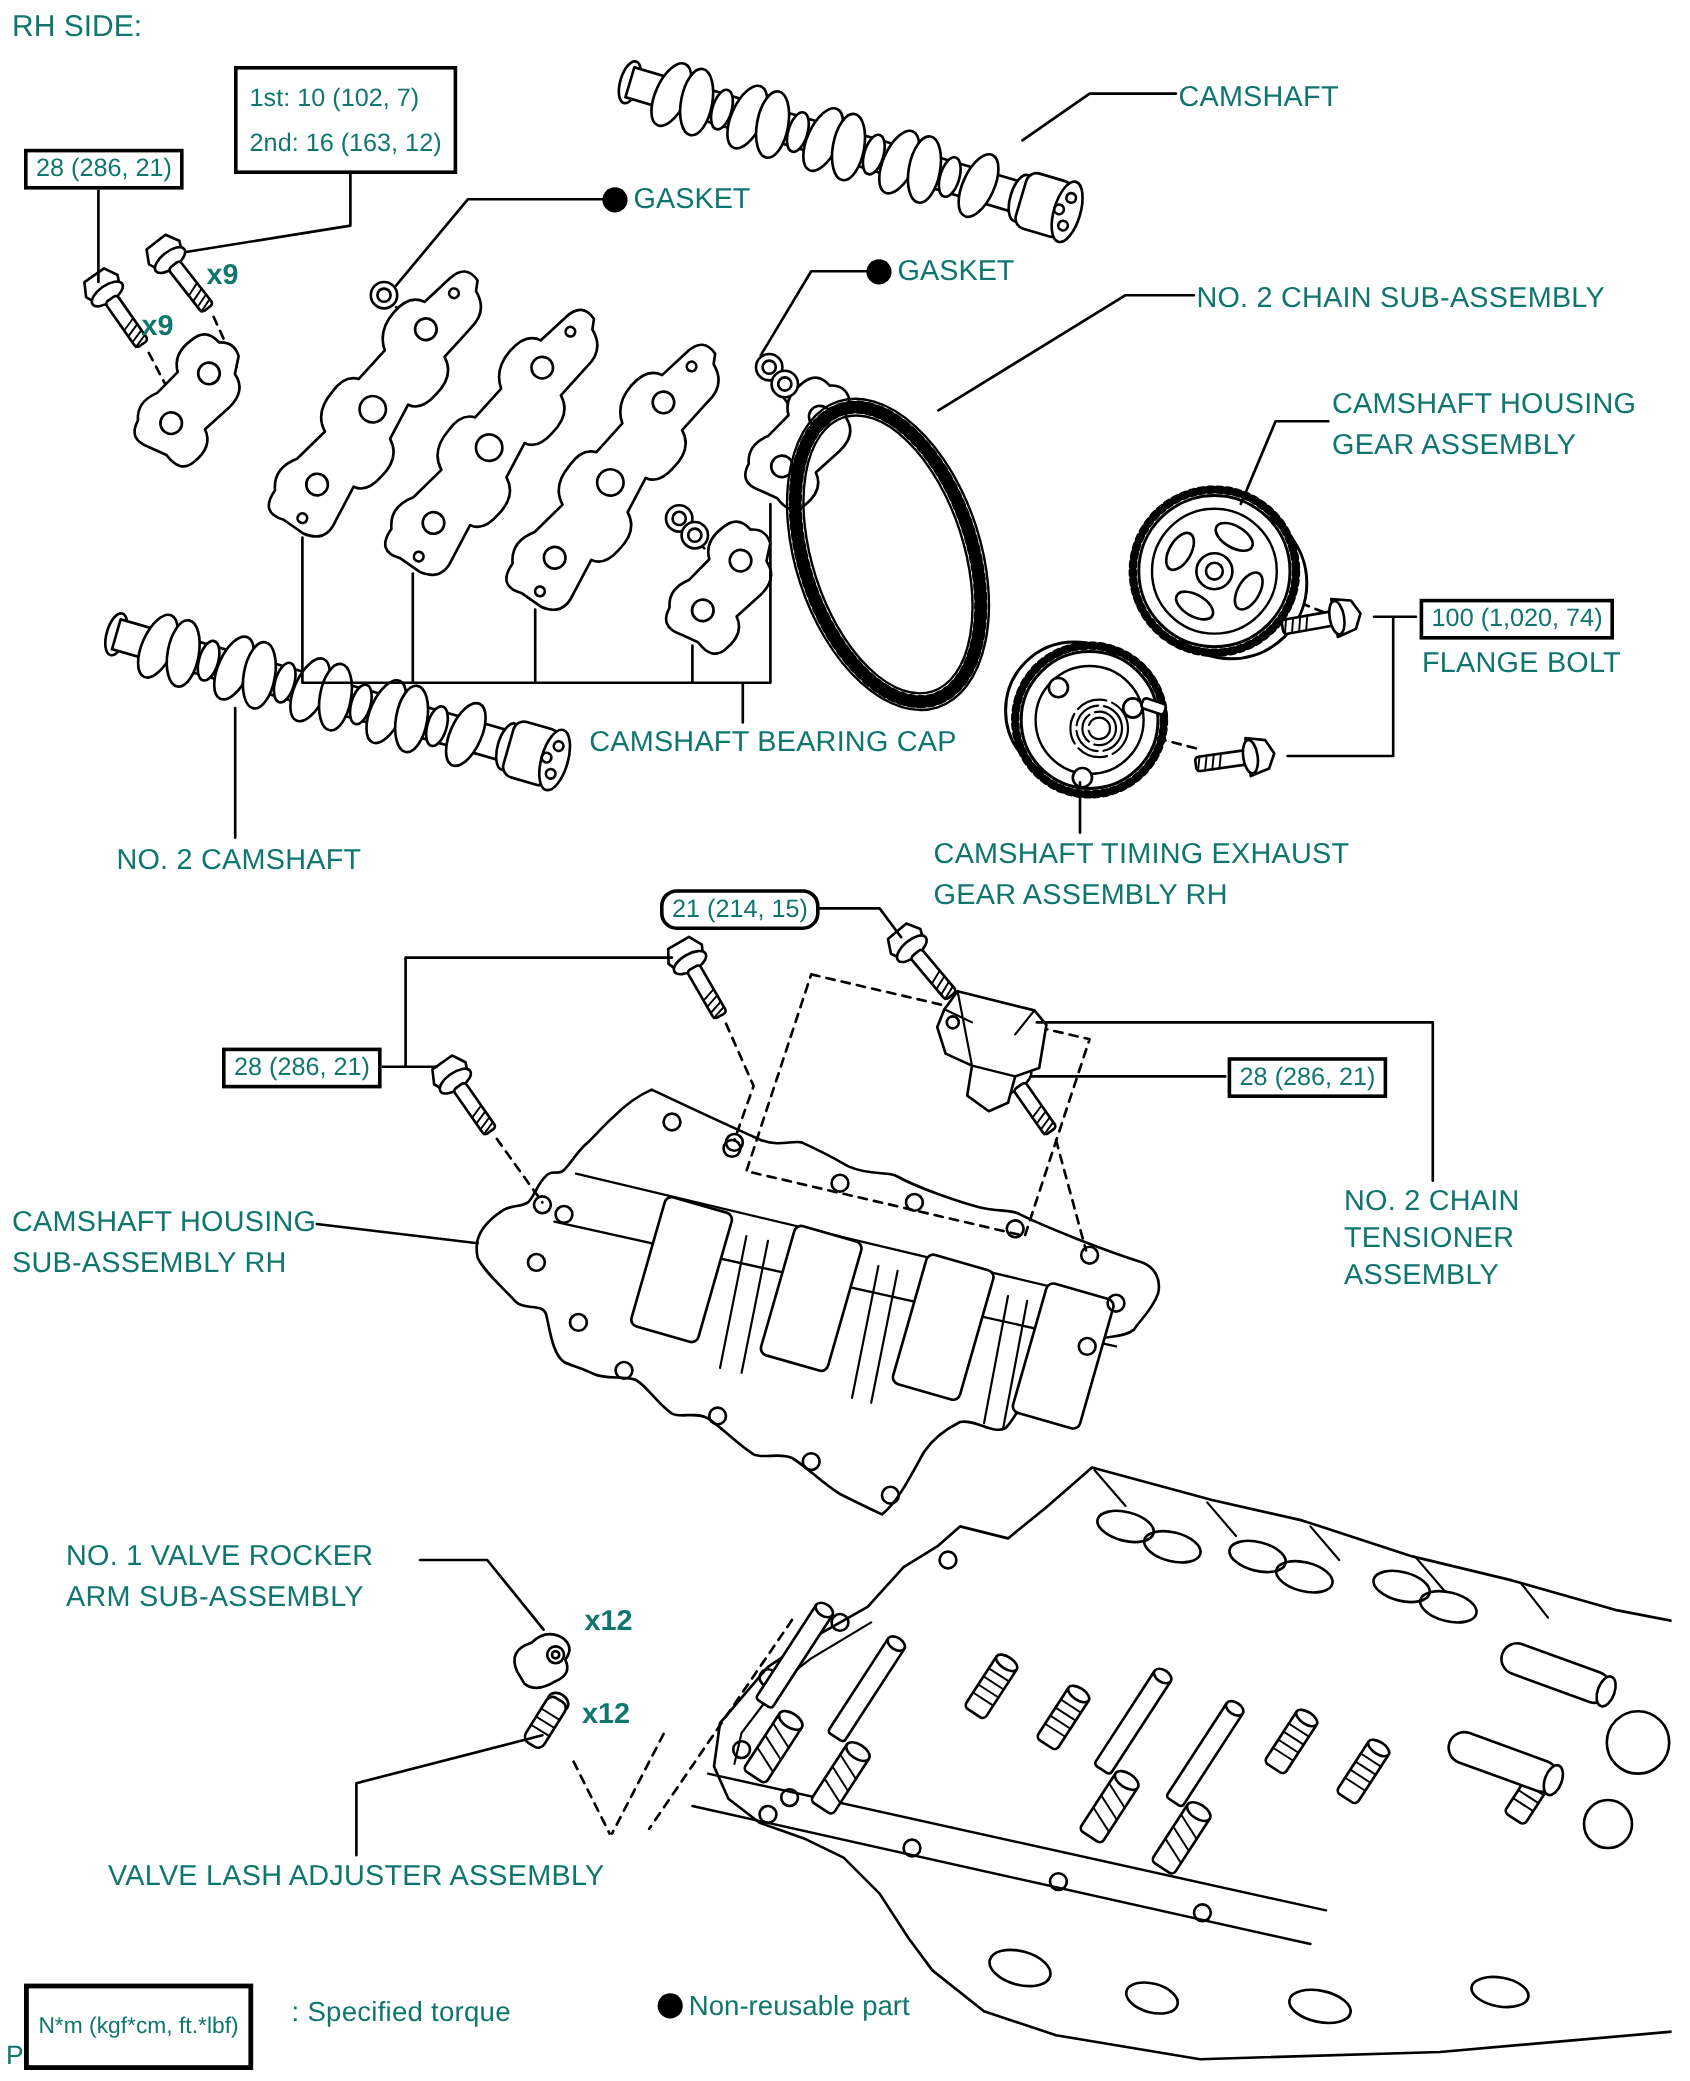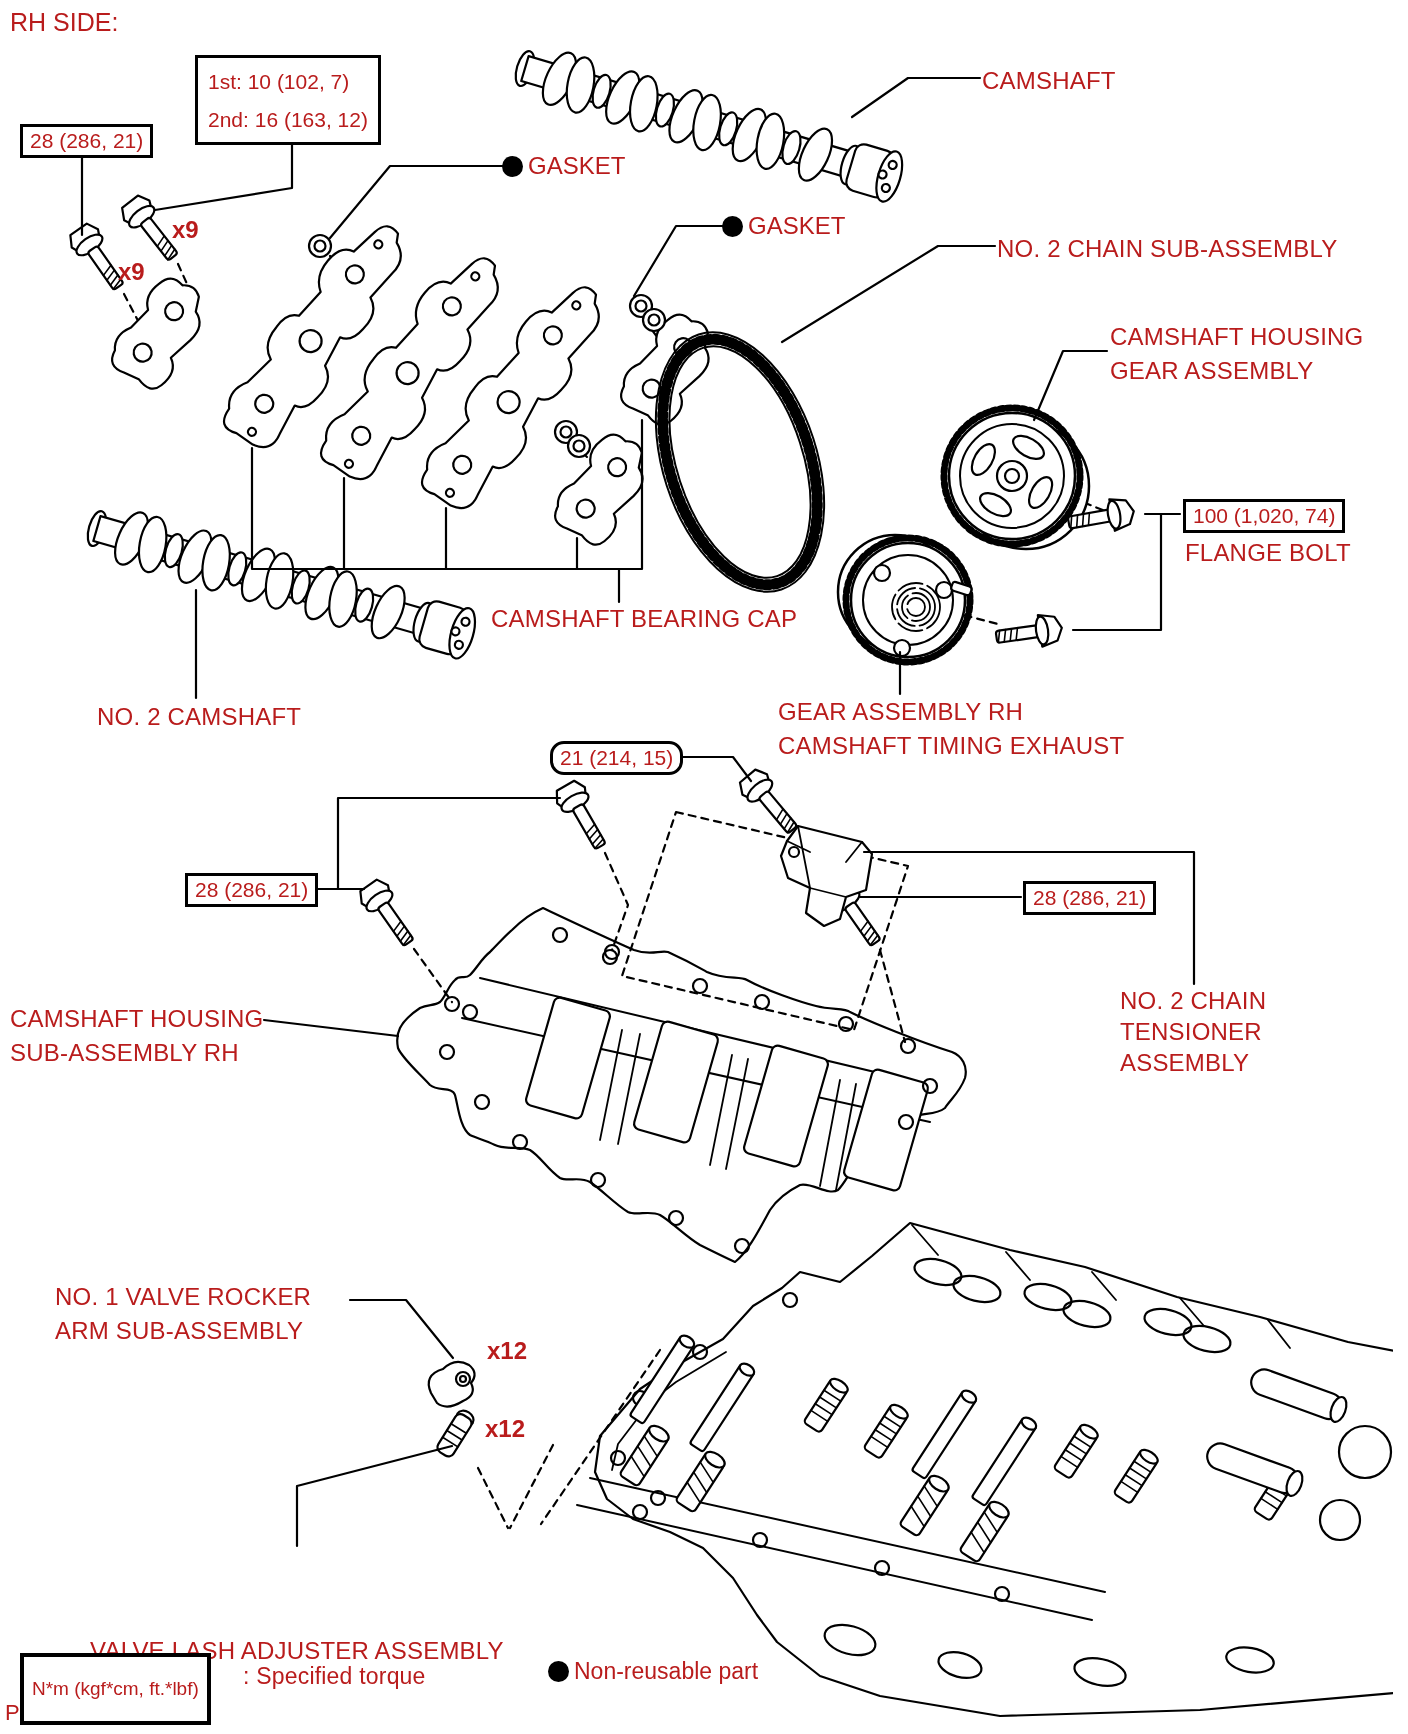--- a/index.html
+++ b/index.html
@@ -1,17 +1,17 @@
 <!DOCTYPE html>
 <html><head>
 <meta charset="utf-8">
 <style>
   html,body{margin:0;padding:0;background:#fff;}
   #page{position:relative;width:1393px;height:1734px;background:#fff;overflow:hidden;
-        font-family:"Liberation Sans",sans-serif;color:#b91c1c;}
+        font-family:"Liberation Sans",sans-serif;color:#0f766e;}
   #art{position:absolute;left:0;top:0;}
   .lbl{position:absolute;font-size:24px;line-height:34px;white-space:nowrap;letter-spacing:0.2px;}
   .lbl span{display:block;}
   .qty{position:absolute;font-size:24px;font-weight:700;white-space:nowrap;}
   .tbox{position:absolute;border:3px solid #000;background:#fff;font-size:21px;
         padding:2px 7px;white-space:nowrap;}
   .tbox2{position:absolute;border:3px solid #000;background:#fff;font-size:21px;
          padding:8px 10px;white-space:nowrap;}
   .tbox2 span{display:block;margin:4px 0 14px 0;}
   .tbox2 span:last-child{margin-bottom:2px;}
@@ -351,22 +351,22 @@
 </div>
 
 <div class="tbox" style="left:1183px;top:499px;text-align:right;">100 (1,020, 74)</div>
 <div class="lbl" style="left:1185px;top:536px;">FLANGE BOLT</div>
 
 <div class="lbl" style="left:491px;top:602px;">CAMSHAFT BEARING CAP</div>
 
 <div class="lbl" style="left:97px;top:700px;">NO. 2 CAMSHAFT</div>
 
 <div class="lbl" style="left:778px;top:695px;">
+  <span>CAMSHAFT TIMING EXHAUST</span>
   <span>GEAR ASSEMBLY RH</span>
-  <span>CAMSHAFT TIMING EXHAUST</span>
 </div>
 
 <div class="tbox" style="left:550px;top:741px;border-radius:14px;">21 (214, 15)</div>
 
 <div class="tbox" style="left:185px;top:873px;">28 (286, 21)</div>
 
 <div class="tbox" style="left:1023px;top:881px;">28 (286, 21)</div>
 
 <div class="lbl" style="left:10px;top:1002px;">
   <span>CAMSHAFT HOUSING</span>
@@ -380,21 +380,21 @@
 </div>
 
 <div class="lbl" style="left:55px;top:1280px;">
   <span>NO. 1 VALVE ROCKER</span>
   <span>ARM SUB-ASSEMBLY</span>
 </div>
 
 <div class="qty" style="left:487px;top:1337px;">x12</div>
 <div class="qty" style="left:485px;top:1415px;">x12</div>
 
-<div class="lbl" style="left:90px;top:1634px;">VALVE LASH ADJUSTER ASSEMBLY</div>
+<div class="lbl" style="left:90px;top:1547px;">VALVE LASH ADJUSTER ASSEMBLY</div>
 
 <div class="legendbox" style="left:20px;top:1653px;">N*m (kgf*cm, ft.*lbf)</div>
 <div class="lbl" style="left:243px;top:1659px;font-size:23px;">: Specified torque</div>
 
 <div class="flexlbl small" style="left:548px;top:1658px;font-size:23px;">
   <span class="bullet"></span>
   <span>Non-reusable part</span>
 </div>
 
 <div id="page-marker">P</div>

